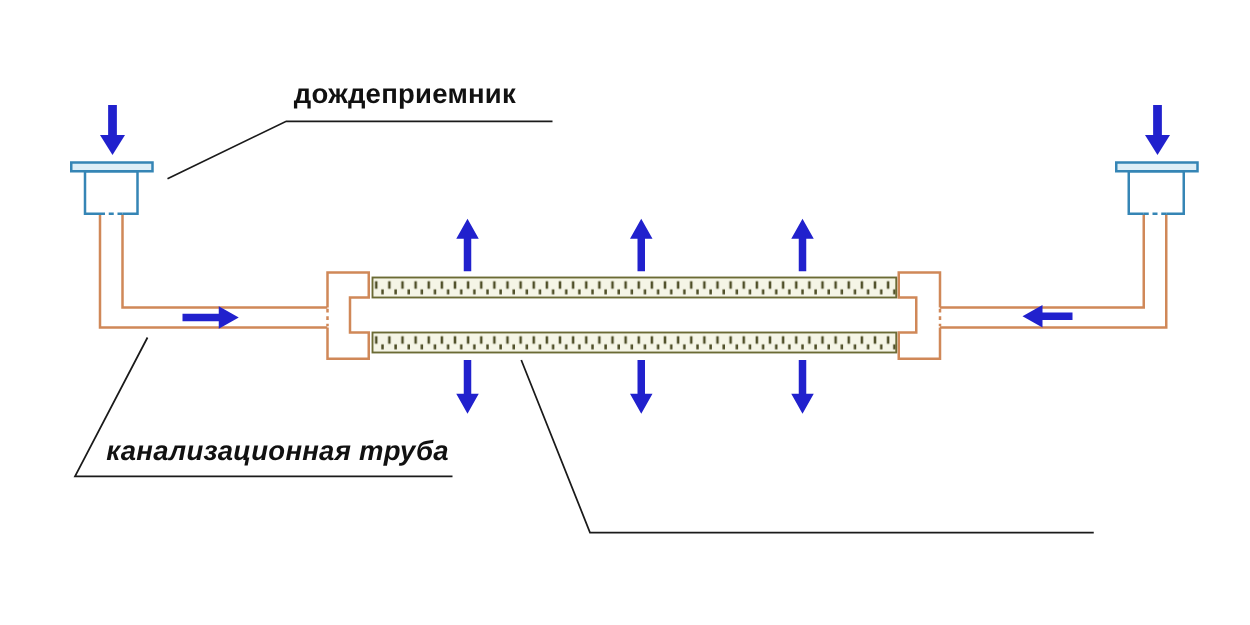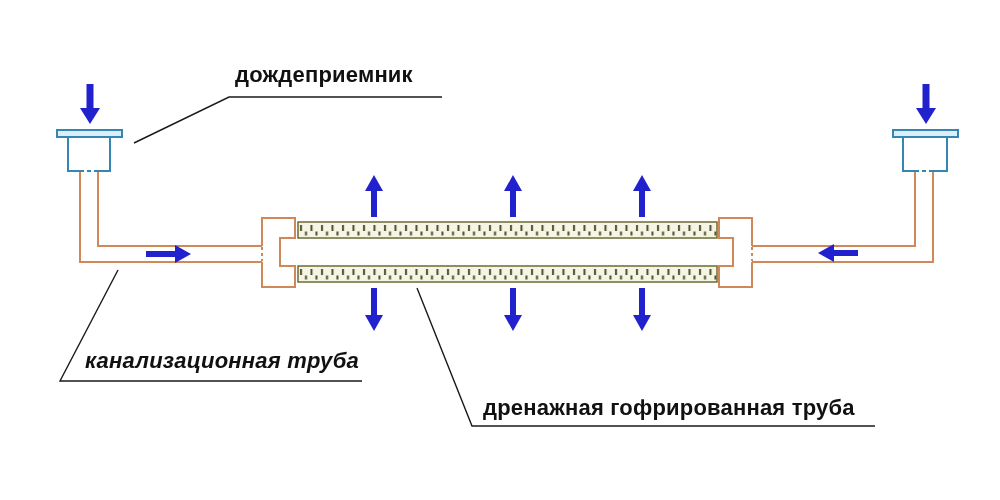--- a/index.html
+++ b/index.html
@@ -90,14 +90,13 @@
       <path d="M510,288 V315 H504 L513,331 L522,315 H516 V288 Z"></path>
       <path d="M639,288 V315 H633 L642,331 L651,315 H645 V288 Z"></path>
 
       <path d="M146,251 H175 V245 L191,254 L175,263 V257 H146 Z"></path>
       <path d="M858,250 H834 V244 L818,253 L834,262 V256 H858 Z"></path>
     </g>
   </svg>
 
   <div class="lbl" id="lbl-rain">дождеприемник</div>
   <div class="lbl" id="lbl-sewer">канализационная труба</div>
-  <div class="lbl" id="lbl-drain">дренажная гофрированная труба</div>
 </div>
 
 </body></html>

